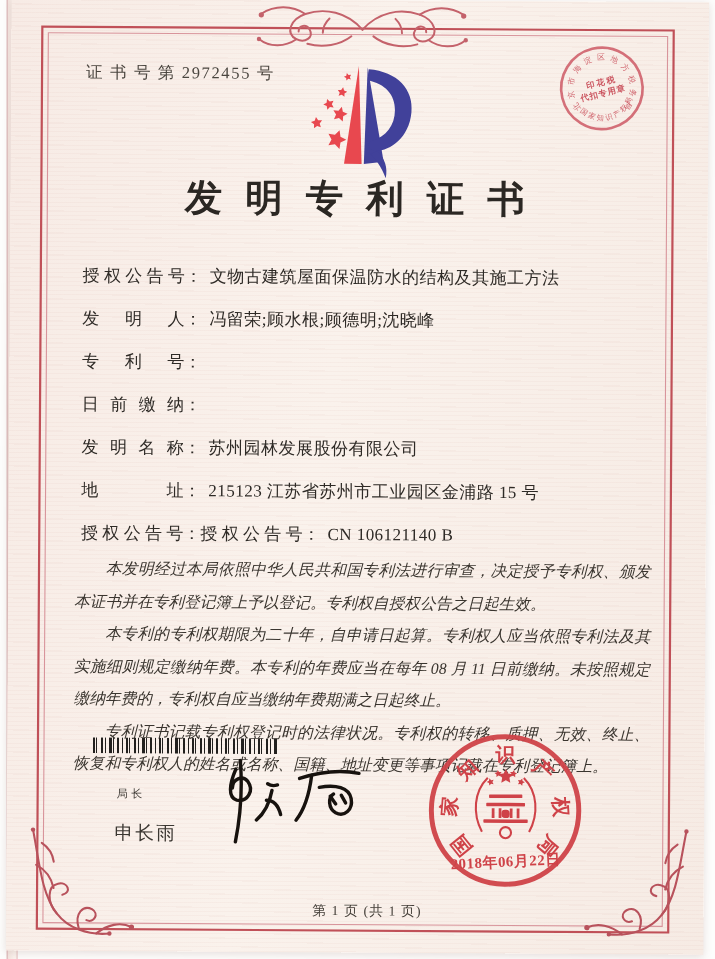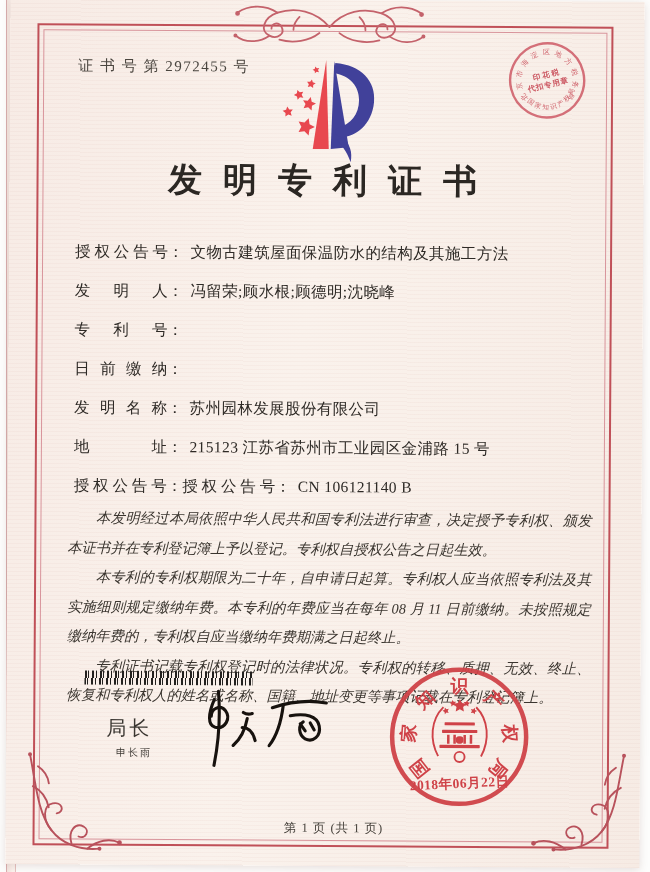--- a/index.html
+++ b/index.html
@@ -56,22 +56,22 @@
   }
   .paras p{margin:0;text-indent:2em;text-align:justify;}
   .barcode{
     position:absolute;left:78px;top:672px;width:168px;height:14px;
     background:repeating-linear-gradient(90deg,
       #22201e 0 2px, transparent 2px 3px,
       #22201e 3px 4px, transparent 4px 7px,
       #22201e 7px 9px, transparent 9px 11px,
       #22201e 11px 12px, transparent 12px 15px);
   }
-  .director-label{position:absolute;left:100px;top:716px;font-size:20px;color:#3a3631;letter-spacing:3px;}
-  .director-name{position:absolute;left:98px;top:747px;font-size:10px;color:#3a3631;letter-spacing:2px;margin-left:12px;}
+  .director-label{position:absolute;left:100px;top:716px;font-size:10px;color:#3a3631;letter-spacing:3px;}
+  .director-name{position:absolute;left:98px;top:747px;font-size:17px;color:#3a3631;letter-spacing:2px;}
   .signature{position:absolute;left:178px;top:686px;width:162px;height:88px;}
   .seal{position:absolute;left:380px;top:663px;width:146px;height:148px;}
   .stamp{position:absolute;left:496px;top:38px;width:82px;height:82px;transform:rotate(-14deg);opacity:.92;}
   .footer{
     position:absolute;left:27px;top:820px;width:572px;text-align:center;
     font-size:12.5px;color:#45403a;letter-spacing:1px;text-indent:30px;
   }
   .orn-top{position:absolute;left:219px;top:1px;width:200px;height:48px;}
   .orn-bl{position:absolute;left:16px;top:746px;width:104px;height:118px;}
   .orn-br{position:absolute;left:516px;top:742px;width:110px;height:122px;}

